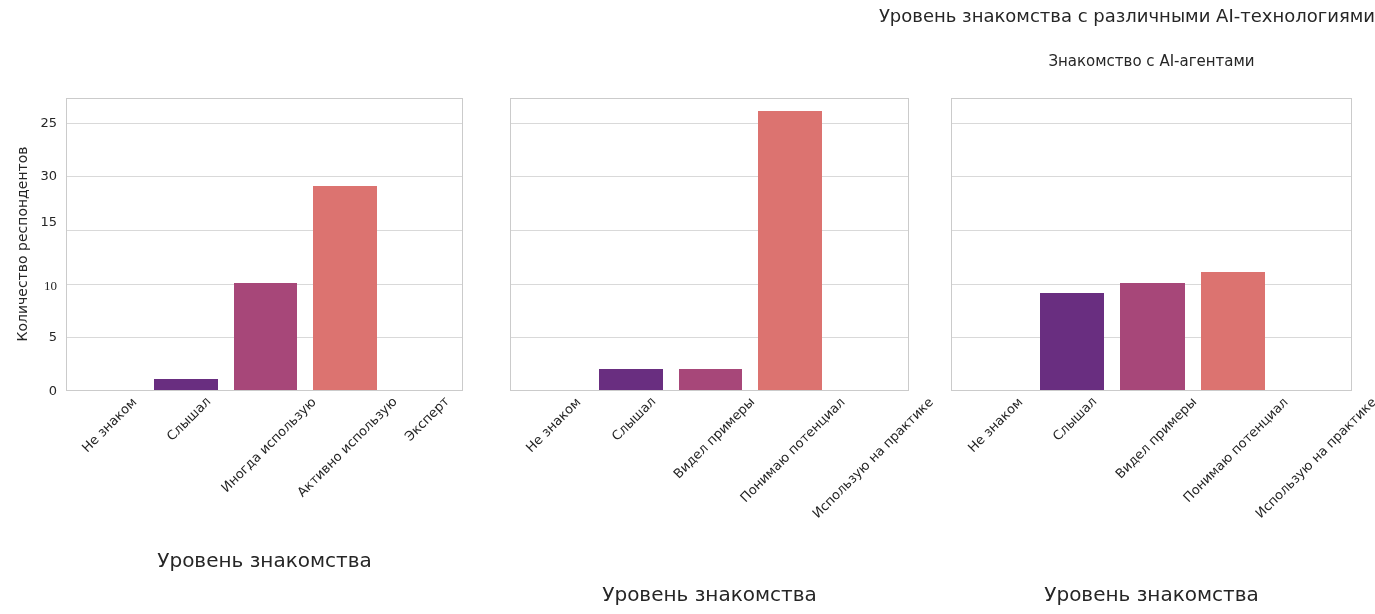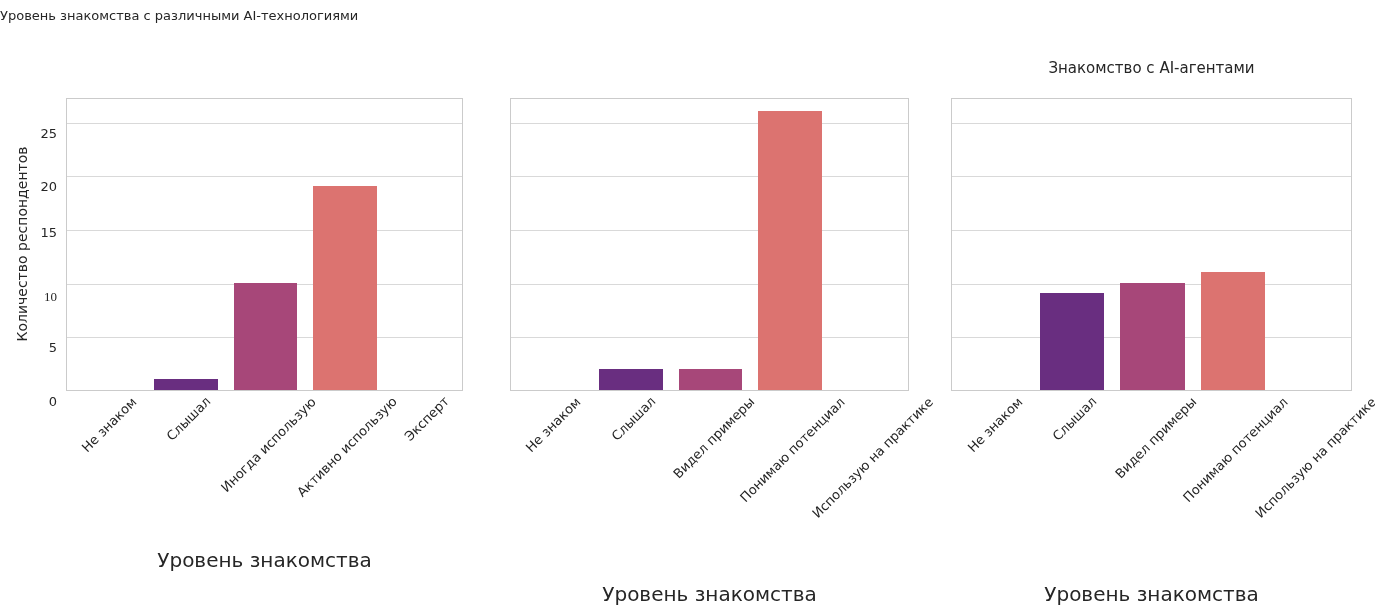--- a/index.html
+++ b/index.html
@@ -1,27 +1,27 @@
 <!DOCTYPE html>
 <html><head>
 <meta charset="utf-8">
 <style>
   html,body{margin:0;padding:0;background:#ffffff;}
   .figure{
     position:relative;width:1375px;height:614px;background:#ffffff;
     font-family:"DejaVu Sans","Liberation Sans",sans-serif;color:#262626;overflow:hidden;
   }
-  .suptitle{position:absolute;left:0;top:6px;width:100%;text-align:left;
-    font-size:13px;line-height:20px;}
+  .suptitle{position:absolute;left:0;top:6px;width:100%;text-align:right;
+    font-size:18px;line-height:20px;}
   .axes{position:absolute;background:#ffffff;border:1px solid #cbcbcb;box-sizing:border-box;}
   .gridline{position:absolute;left:0;right:0;height:1px;}
   .bar{position:absolute;}
   .sub-title{position:absolute;text-align:center;font-size:15px;line-height:18px;}
   .xlabel{position:absolute;text-align:center;font-size:20px;line-height:18px;}
-  .ytick{position:absolute;font-size:13px;line-height:16px;text-align:left;white-space:nowrap;margin-top:11px;}
+  .ytick{position:absolute;font-size:13px;line-height:16px;text-align:left;white-space:nowrap;}
   .xtick{position:absolute;font-size:13px;line-height:16px;white-space:nowrap;
     transform:rotate(-45deg);transform-origin:50% 50%;}
   .ylabel{position:absolute;font-size:14px;line-height:16px;white-space:nowrap;
     transform:rotate(-90deg);transform-origin:50% 50%;}
 </style>
 </head>
 <body>
 
 <div class="figure" id="figure">
   <div class="suptitle">Уровень знакомства с различными AI-технологиями</div>
@@ -33,21 +33,21 @@
       <div class="gridline" style="top: 77.348px; background: rgb(217, 217, 217);"></div>
       <div class="gridline" style="top: 23.685px; background: rgb(217, 217, 217);"></div>
       <div class="bar" style="left: 87.34px; bottom: 0px; width: 63.52px; height: 10.7326px; background: rgb(105, 46, 128);"></div>
       <div class="bar" style="left: 166.74px; bottom: 0px; width: 63.52px; height: 107.326px; background: rgb(167, 71, 121);"></div>
       <div class="bar" style="left: 246.14px; bottom: 0px; width: 63.52px; height: 203.919px; background: rgb(220, 115, 112);"></div>
     </div>
     <div class="ytick" style="top: 383px; right: 1318px;">0</div>
     <div class="ytick" style="top: 329.337px; right: 1318px;">5</div>
     <div class="ytick" style="top: 278px; right: 1318px; font-family: Liberation Serif, serif;">10</div>
     <div class="ytick" style="top: 214px; right: 1318px;">15</div>
-    <div class="ytick" style="top: 168.348px; right: 1318px;">20</div>
+    <div class="ytick" style="top: 168.348px; right: 1318px;">30</div>
     <div class="ytick" style="top: 114.685px; right: 1318px;">25</div>
     <div class="xlabel" style="left: 66px; width: 397px; top: 551px;">Уровень знакомства</div>
     <div class="xtick" style="left: 74.2px; top: 416.763px;">Не знаком</div>
     <div class="xtick" style="left: 161.1px; top: 411.459px;">Слышал</div>
     <div class="xtick" style="left: 204.5px; top: 436.918px;">Иногда использую</div>
     <div class="xtick" style="left: 280.4px; top: 439.394px;">Активно использую</div>
     <div class="xtick" style="left: 399.3px; top: 411.459px;">Эксперт</div>
     <div class="axes" style="left: 510px; top: 98px; width: 399px; height: 293px; border-color: rgb(203, 203, 203);">
       <div class="gridline" style="top: 238.337px; background: rgb(217, 217, 217);"></div>
       <div class="gridline" style="top: 184.674px; background: rgb(217, 217, 217);"></div>
@@ -67,20 +67,20 @@
     <div class="axes" style="left: 951px; top: 98px; width: 401px; height: 293px; border-color: rgb(203, 203, 203);">
       <div class="gridline" style="top: 238.337px; background: rgb(217, 217, 217);"></div>
       <div class="gridline" style="top: 184.674px; background: rgb(217, 217, 217);"></div>
       <div class="gridline" style="top: 131.011px; background: rgb(217, 217, 217);"></div>
       <div class="gridline" style="top: 77.348px; background: rgb(217, 217, 217);"></div>
       <div class="gridline" style="top: 23.685px; background: rgb(217, 217, 217);"></div>
       <div class="bar" style="left: 88.22px; bottom: 0px; width: 64.16px; height: 96.5934px; background: rgb(105, 46, 128);"></div>
       <div class="bar" style="left: 168.42px; bottom: 0px; width: 64.16px; height: 107.326px; background: rgb(167, 71, 121);"></div>
       <div class="bar" style="left: 248.62px; bottom: 0px; width: 64.16px; height: 118.059px; background: rgb(220, 115, 112);"></div>
     </div>
-    <div class="sub-title" style="left: 951px; width: 401px; top: 59px;">Знакомство с AI-агентами</div>
+    <div class="sub-title" style="left: 951px; width: 401px; top: 52px;">Знакомство с AI-агентами</div>
     <div class="xlabel" style="left: 951px; width: 401px; top: 585px;">Уровень знакомства</div>
     <div class="xtick" style="left: 959.6px; top: 416.763px;">Не знаком</div>
     <div class="xtick" style="left: 1047.3px; top: 411.459px;">Слышал</div>
     <div class="xtick" style="left: 1101.5px; top: 429.846px;">Видел примеры</div>
     <div class="xtick" style="left: 1164.7px; top: 441.869px;">Понимаю потенциал</div>
     <div class="xtick" style="left: 1233.9px; top: 449.648px;">Использую на практике</div>
   </div>
 
 </body></html>

